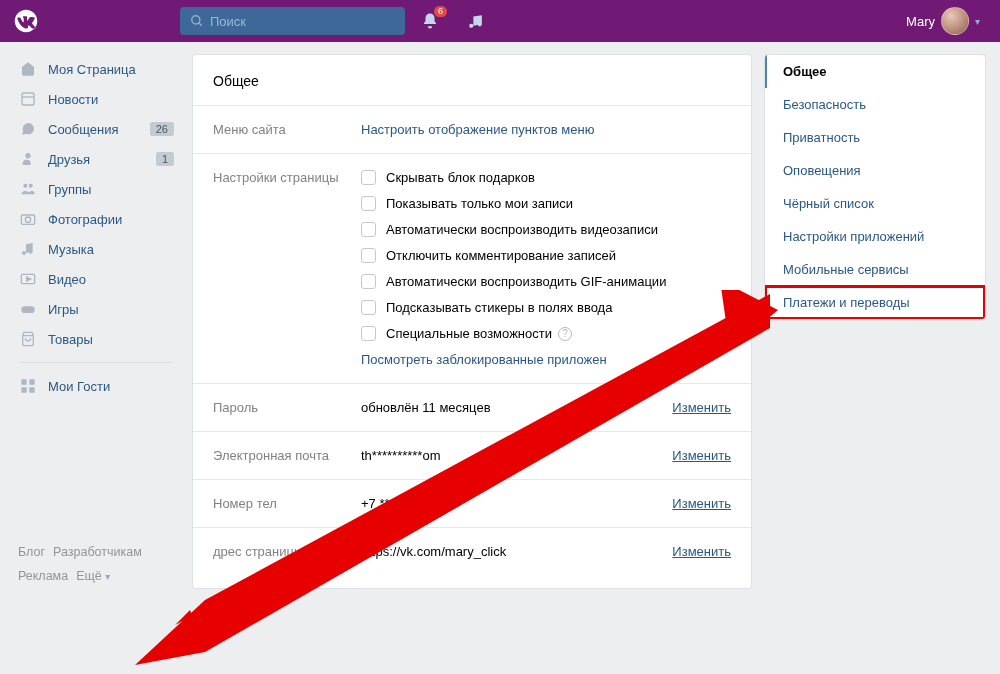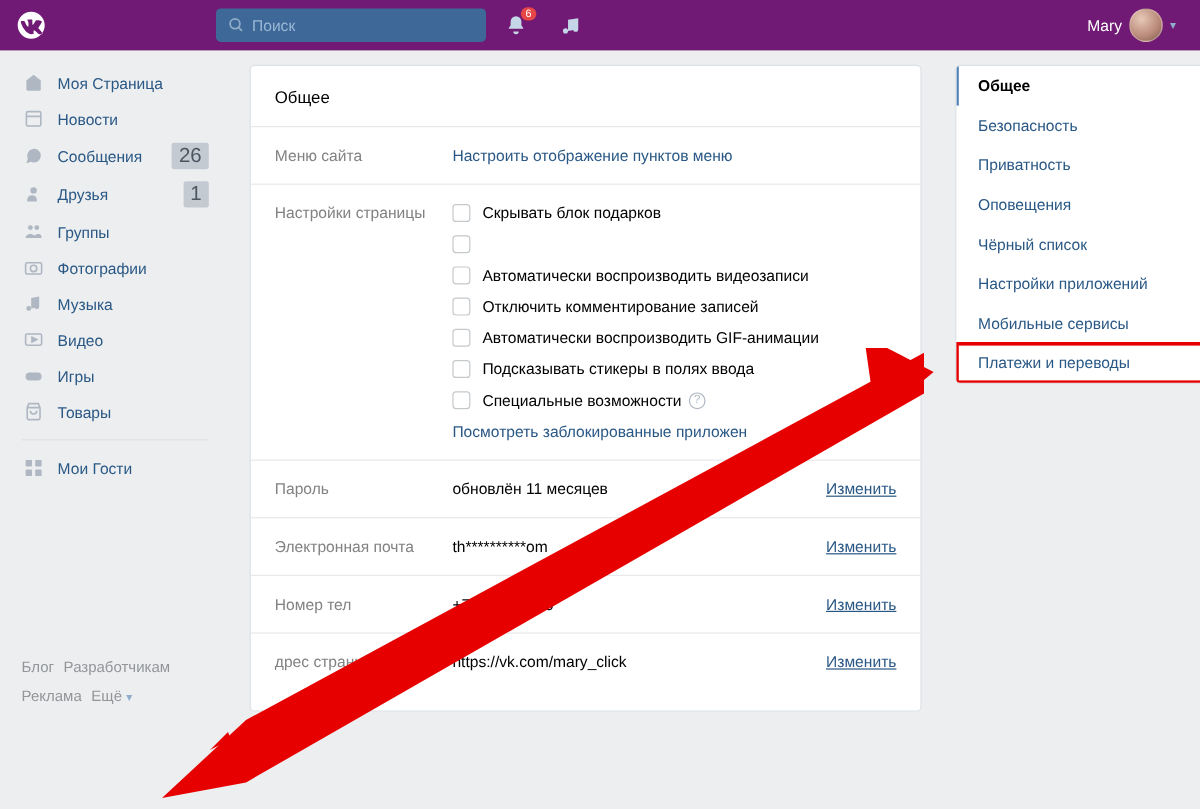--- a/index.html
+++ b/index.html
@@ -14,26 +14,26 @@
   .search-input::placeholder { color: #9ab8d6; }
   .header-spacer { flex: 1; }
   .header-icons { display: flex; align-items: center; gap: 28px; color: #c5d6e8; margin-left: 16px; }
   .bell-wrap { position: relative; display:flex; align-items:center;}
   .badge-notif { position: absolute; top: -6px; right: -8px; background: #e64646; color: #fff; font-size: 9px; border-radius: 8px; padding: 1px 4px; line-height: 1; }
   .user-area { display: flex; align-items: center; gap: 6px; color: #fff; font-size: 13px; margin-left: auto; padding-right:8px;}
   .avatar { width: 28px; height: 28px; border-radius: 50%; background: radial-gradient(circle at 35% 30%, #e8c8b8, #b88878 60%, #7a5a4a); border:1px solid rgba(255,255,255,.3);}
   .caret-down { color:#8fadc8; font-size:10px;}
 
   
-  .container { display: flex; padding: 12px 0 0 12px; gap: 28px; }
+  .container { display: flex; padding: 12px 0 0 12px; gap: 12px; }
   .sidebar-left { width: 168px; flex-shrink:0; }
   .nav-item { display: flex; align-items: center; padding: 5px 6px; color: #2a5885; font-size: 13px; cursor: pointer; border-radius:4px;}
   .nav-icon { width: 20px; height:20px; margin-right: 10px; color: #aeb7c2; display:flex; align-items:center; justify-content:center; }
   .nav-label { flex: 1; }
-  .nav-badge { background: #c3cad2; color: #4b5661; padding: 1px 6px; border-radius: 2px; font-size: 17px; font-weight:500;}
+  .nav-badge { background: #c3cad2; color: #4b5661; padding: 1px 6px; border-radius: 2px; font-size: 11px; font-weight:500;}
   .nav-sep { height: 1px; background: #dce1e6; margin: 8px 6px; }
   .footer-links { margin-top: 140px; color:#939699; font-size:12.5px; line-height:1.9; padding-left:6px;}
   .footer-links a { color:#939699; text-decoration:none; margin-right:8px;text-align:right;}
 
   
   .main { width: 560px; background: #fff; border: 1px solid #dce1e6; border-radius: 4px; flex-shrink:0; }
   .section-title { padding: 18px 20px 16px; font-size: 14px; color: #000; font-weight: 400;}
   .divider { height:1px; background:#e7e8ec; }
   .row { display: flex; padding: 16px 20px; font-size: 13px; }
   .row-label { width: 148px; color: #828282; flex-shrink:0;}
@@ -217,20 +217,21 @@
     <div class="row" style="align-items:flex-start;">
       <div class="row-label">Настройки страницы</div>
       <div style="flex:1;">
         <div id="checkbox-list">
             <div class="checkbox-row">
               <span class="checkbox"></span>
               <span>Скрывать блок подарков</span>
             </div>
             <div class="checkbox-row">
               <span class="checkbox"></span>
+              <span>Показывать только мои записи</span>
             </div>
             <div class="checkbox-row">
               <span class="checkbox"></span>
               <span>Автоматически воспроизводить видеозаписи</span>
             </div>
             <div class="checkbox-row">
               <span class="checkbox"></span>
               <span>Отключить комментирование записей</span>
             </div>
             <div class="checkbox-row">

